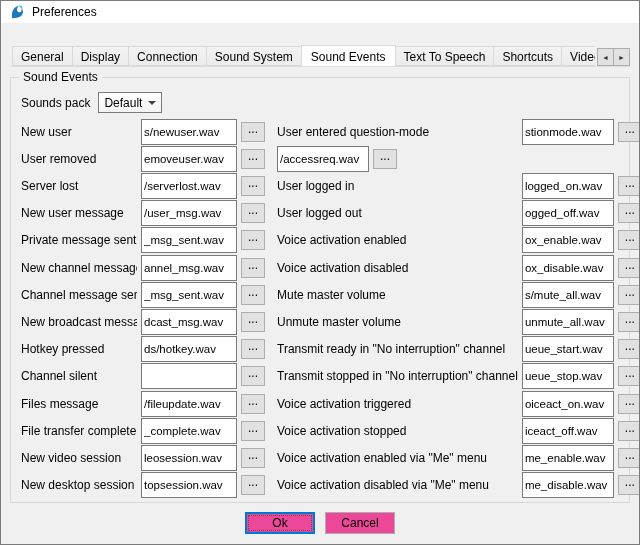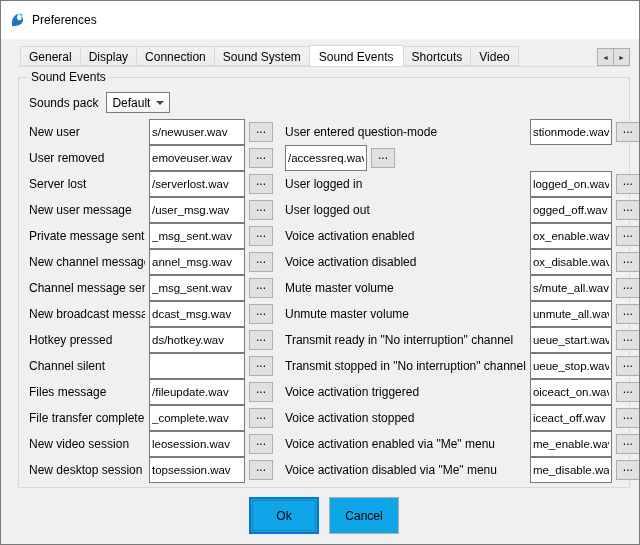--- a/index.html
+++ b/index.html
@@ -10,30 +10,30 @@
     color:#000;
   }
   .window {
     position: relative;
     width: 640px; height: 545px;
     background:#f0f0f0;
     border:1px solid #7a7a7a;
     overflow:hidden;
   }
   .titlebar {
-    height: 38px;
+    height: 22px;
     background:#ffffff;
     display:flex; align-items:center;
     padding:4px 8px; gap:7px;
   }
   .titlebar .title { font-size:12px; }
   .dialog-body {
     position:absolute; top:30px; left:0; right:0; bottom:0;
     padding:13px 9px 10px;
-    display:flex; flex-direction:column;margin-left:8px;
+    display:flex; flex-direction:column;
   }
   
   .tabbar {
     display:flex; align-items:flex-end;
     height:22px;
     position:relative; z-index:2;
     padding-left:2px;
   }
   .tab-strip { display:flex; overflow:hidden; flex:1; align-items:flex-end; white-space:nowrap; }
   .tab {
@@ -113,39 +113,39 @@
   .col-right .ev-label { flex:1; }
   .ev-input {
     height:20px;
     border:1px solid #7a7a7a;
     background:#fff;
     font:inherit; font-size:11.5px;
     padding:12px 2px;
     flex:0 0 auto;
   }
   .col-left  .ev-input { width:96px; }
-  .col-right .ev-input { width:82px; }
+  .col-right .ev-input { width:92px; }
   .browse-btn {
     width:24px; height:20px;
     border:1px solid #adadad;
     background:#e1e1e1;
     font:inherit; line-height:1;
     padding:0 0 6px 0;
     flex:0 0 auto;
   }
   
   .footer {
     flex:0 0 auto;
     display:flex; justify-content:center; gap:10px;
     padding-top:9px;
   }
   .btn {
-    min-width:70px; height:37px;
+    min-width:70px; height:22px;
     border:1px solid #adadad;
-    background:#0ea5e9;
+    background:#ec4899;
     font:inherit;
   }
   .btn-ok {
     border:2px solid #0078d7;
     outline:1px dotted #555;
     outline-offset:-4px;
   }
 </style>
 </head>
 <body>
@@ -164,20 +164,21 @@
 
   <div class="dialog-body">
 
     <div class="tabbar">
       <div class="tab-strip">
           <div class="tab">General</div>
           <div class="tab">Display</div>
           <div class="tab">Connection</div>
           <div class="tab">Sound System</div>
           <div class="tab selected">Sound Events</div>
+          <div class="tab">Text To Speech</div>
           <div class="tab">Shortcuts</div>
           <div class="tab">Video</div>
         </div>
       <div class="tab-scroll">
         <button><span>◄</span></button>
         <button><span>►</span></button>
       </div>
     </div>
 
     <div class="tab-panel">

